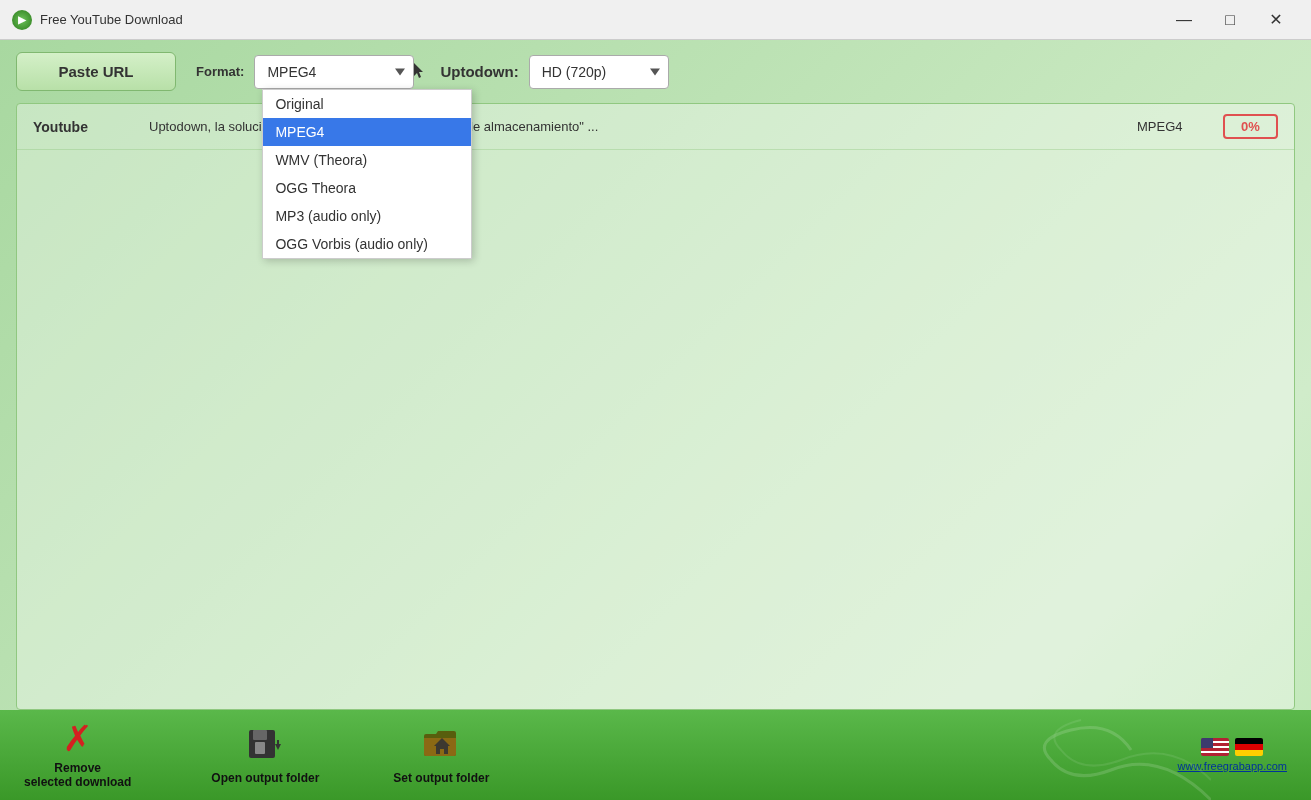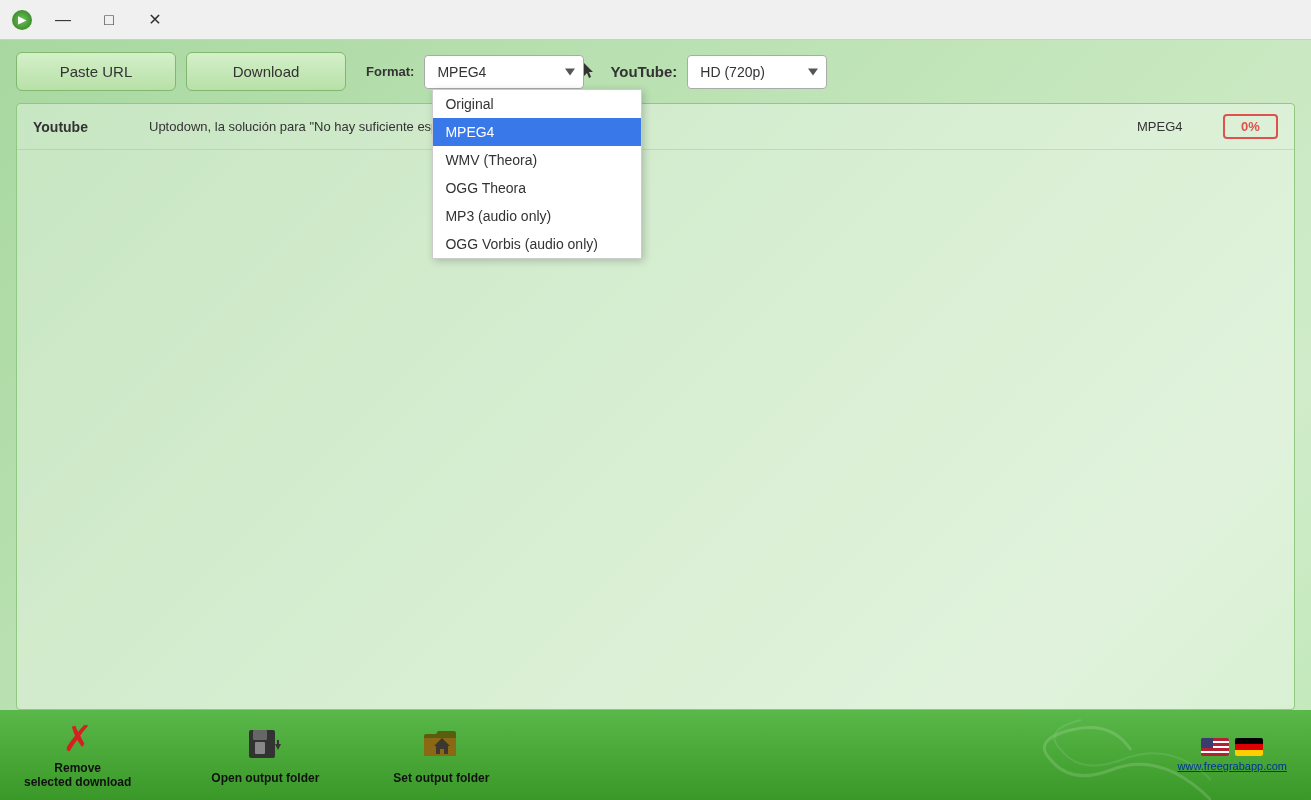--- a/index.html
+++ b/index.html
@@ -65,21 +65,21 @@
       padding: 12px 16px;
       gap: 10px;
       background: transparent;
     }
     .toolbar-btn {
       background: linear-gradient(180deg, #d4f0c8 0%, #b8e0a8 100%);
       border: 1px solid #80b870;
       border-radius: 6px;
       padding: 10px 30px;
       font-size: 15px;
-      font-weight: 400;
+      font-weight: 700;
       color: #333;
       cursor: pointer;
       min-width: 160px;
     }
 
     .format-label {
       font-size: 13px;
       font-weight: 600;
       color: #333;
       margin-left: 10px;
@@ -293,32 +293,32 @@
       pointer-events: none;
     }
   </style>
 </head>
 <body>
 
 <div class="title-bar">
   <div class="title-bar-icon">
     <span style="color:white; font-size:10px;">▶</span>
   </div>
+  <span class="title-bar-title">Free YouTube Download</span>
   <div class="title-bar-controls">
     <button class="title-bar-btn">—</button>
     <button class="title-bar-btn">□</button>
     <button class="title-bar-btn close-btn">✕</button>
   </div>
 </div>
 
 <div class="main-window">
 
   <div class="toolbar">
     <button class="toolbar-btn">Paste URL</button>
-    <button class="toolbar-btn">Download</button>
 
     <span class="format-label">Format:</span>
 
     <div class="format-select-wrapper">
       <div class="format-select-btn">
         <span>MPEG4</span>
         <span style="display:inline-block; width:20px;"></span>
 
         <svg style="position:absolute; left:155px; top:5px; pointer-events:none;" width="16" height="20" viewBox="0 0 16 20">
           <path d="M4 2 L4 15 L7 12 L9 17 L11 16 L9 11 L13 11 Z" fill="#333"></path>
@@ -329,21 +329,21 @@
       <div class="format-dropdown">
         <div class="dropdown-item">Original</div>
         <div class="dropdown-item selected">MPEG4</div>
         <div class="dropdown-item">WMV (Theora)</div>
         <div class="dropdown-item">OGG Theora</div>
         <div class="dropdown-item">MP3 (audio only)</div>
         <div class="dropdown-item">OGG Vorbis (audio only)</div>
       </div>
     </div>
 
-    <span class="quality-label">YouTube:</span>
+    <span class="quality-label">Uptodown:</span>
 
     <div style="position:relative; display:inline-block;">
       <div class="quality-select-btn">
         <span>HD (720p)</span>
         <div class="quality-arrow"></div>
       </div>
     </div>
   </div>
 
   <div class="download-list">

